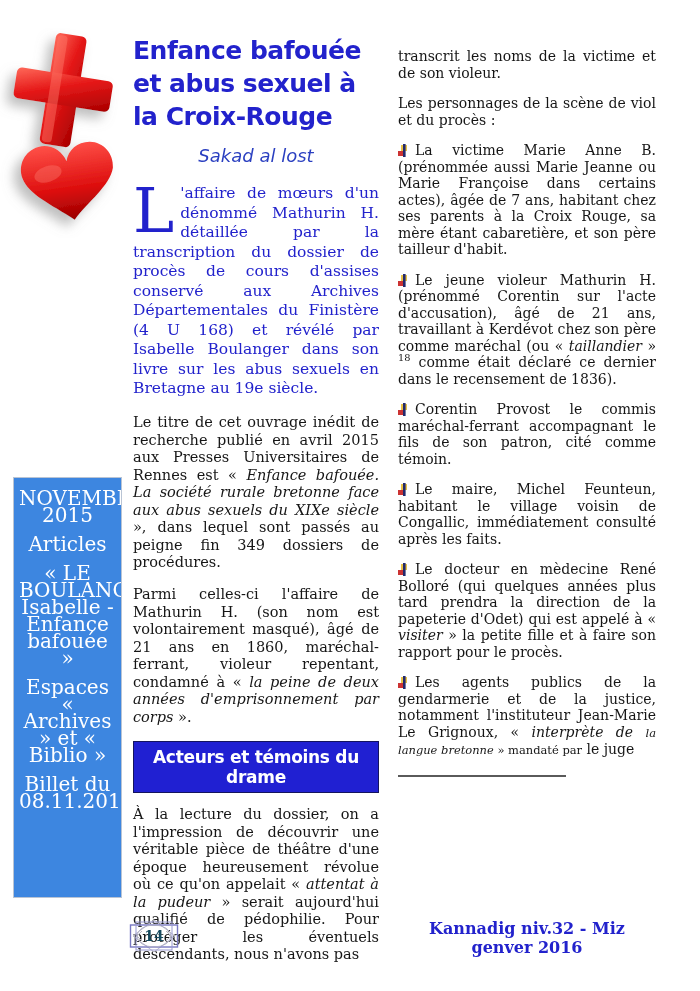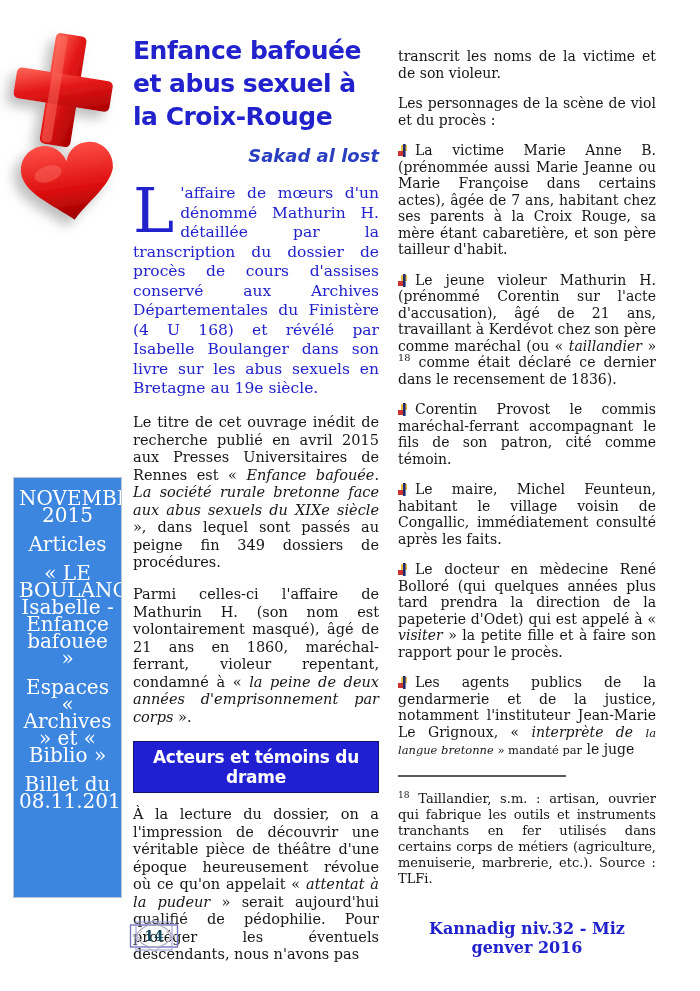--- a/index.html
+++ b/index.html
@@ -16,22 +16,22 @@
   .graphic{position:absolute;left:0;top:28px;width:140px;height:210px;}
   
   .leftcol{position:absolute;left:133px;top:34px;width:246px;}
   .title{
     font-family:"DejaVu Sans","Liberation Sans",sans-serif;
     font-weight:bold;font-size:25px;line-height:33px;
     color:#2222cc;text-align:left;letter-spacing:-0.5px;
   }
   .subtitle{
     font-family:"DejaVu Sans","Liberation Sans",sans-serif;
-    font-style:italic;font-weight:bold;
-    font-size:18px;color:#2a3fc0;text-align:right;
+    font-style:italic;font-weight:normal;
+    font-size:18px;color:#2a3fc0;text-align:center;
     margin-top:12px;
   }
   .intro{
     margin-top:18px;color:#2222cc;
     font-size:15.5px;line-height:19.5px;text-align:justify;
   }
   .dropcap{
     float:left;font-size:62px;line-height:50px;
     padding:2px 6px 0 0;color:#2222cc;font-weight:normal;
   }
@@ -161,21 +161,20 @@
           </svg></span><span><span>Le docteur en mèdecine René Bolloré (qui quelques années plus tard prendra la direction de la papeterie d'Odet) qui est appelé à « </span><span class="it">visiter</span><span> » la petite fille et à faire son rapport pour le procès.</span></span></p>
 
     <p class="rpara"><span class="bullet-icon"><svg width="12" height="13" viewBox="0 0 12 13">
             <rect x="3" y="1" width="6" height="6" fill="#e8c24a"></rect>
             <rect x="0" y="7" width="7" height="5" fill="#cc3333"></rect>
             <rect x="5" y="0" width="2.6" height="13" fill="#232a6e"></rect>
           </svg></span><span><span>Les agents publics de la gendarmerie et de la justice, notamment l'instituteur Jean-Marie Le Grignoux, « </span><span class="it">interprète de </span><span class="it sm">la langue bretonne</span><span class="sm"> » mandaté par</span><span> le juge</span></span></p>
 
     <div class="footnote-block">
       <div class="footnote-rule"></div>
-      <p class="footnote"><sup>18</sup><span> Taillandier, s.m. : artisan, ouvrier qui fabrique les outils et instruments tranchants en fer utilisés dans certains corps de métiers (agriculture, menuiserie, marbrerie, etc.). Source : TLFi.</span></p>
     </div>
   </div>
 
   <div class="pageno-wrap">
     <svg width="50" height="32" viewBox="0 0 50 32">
       <polygon points="25,0 46,16 25,32 4,16" fill="none" stroke="#bcbcc8" stroke-width="1"></polygon>
       <rect x="1.5" y="5" width="47" height="22" fill="none" stroke="#7878c2" stroke-width="1.4"></rect>
       <rect x="7" y="2" width="36" height="28" fill="none" stroke="#9a9ad2" stroke-width="1"></rect>
       <ellipse cx="25" cy="16" rx="17" ry="11" fill="none" stroke="#b0b0c8" stroke-width="1"></ellipse>
       <path d="M8 16 l5 -5 M8 16 l5 5 M42 16 l-5 -5 M42 16 l-5 5" stroke="#b8b8c4" stroke-width="1" fill="none"></path>

